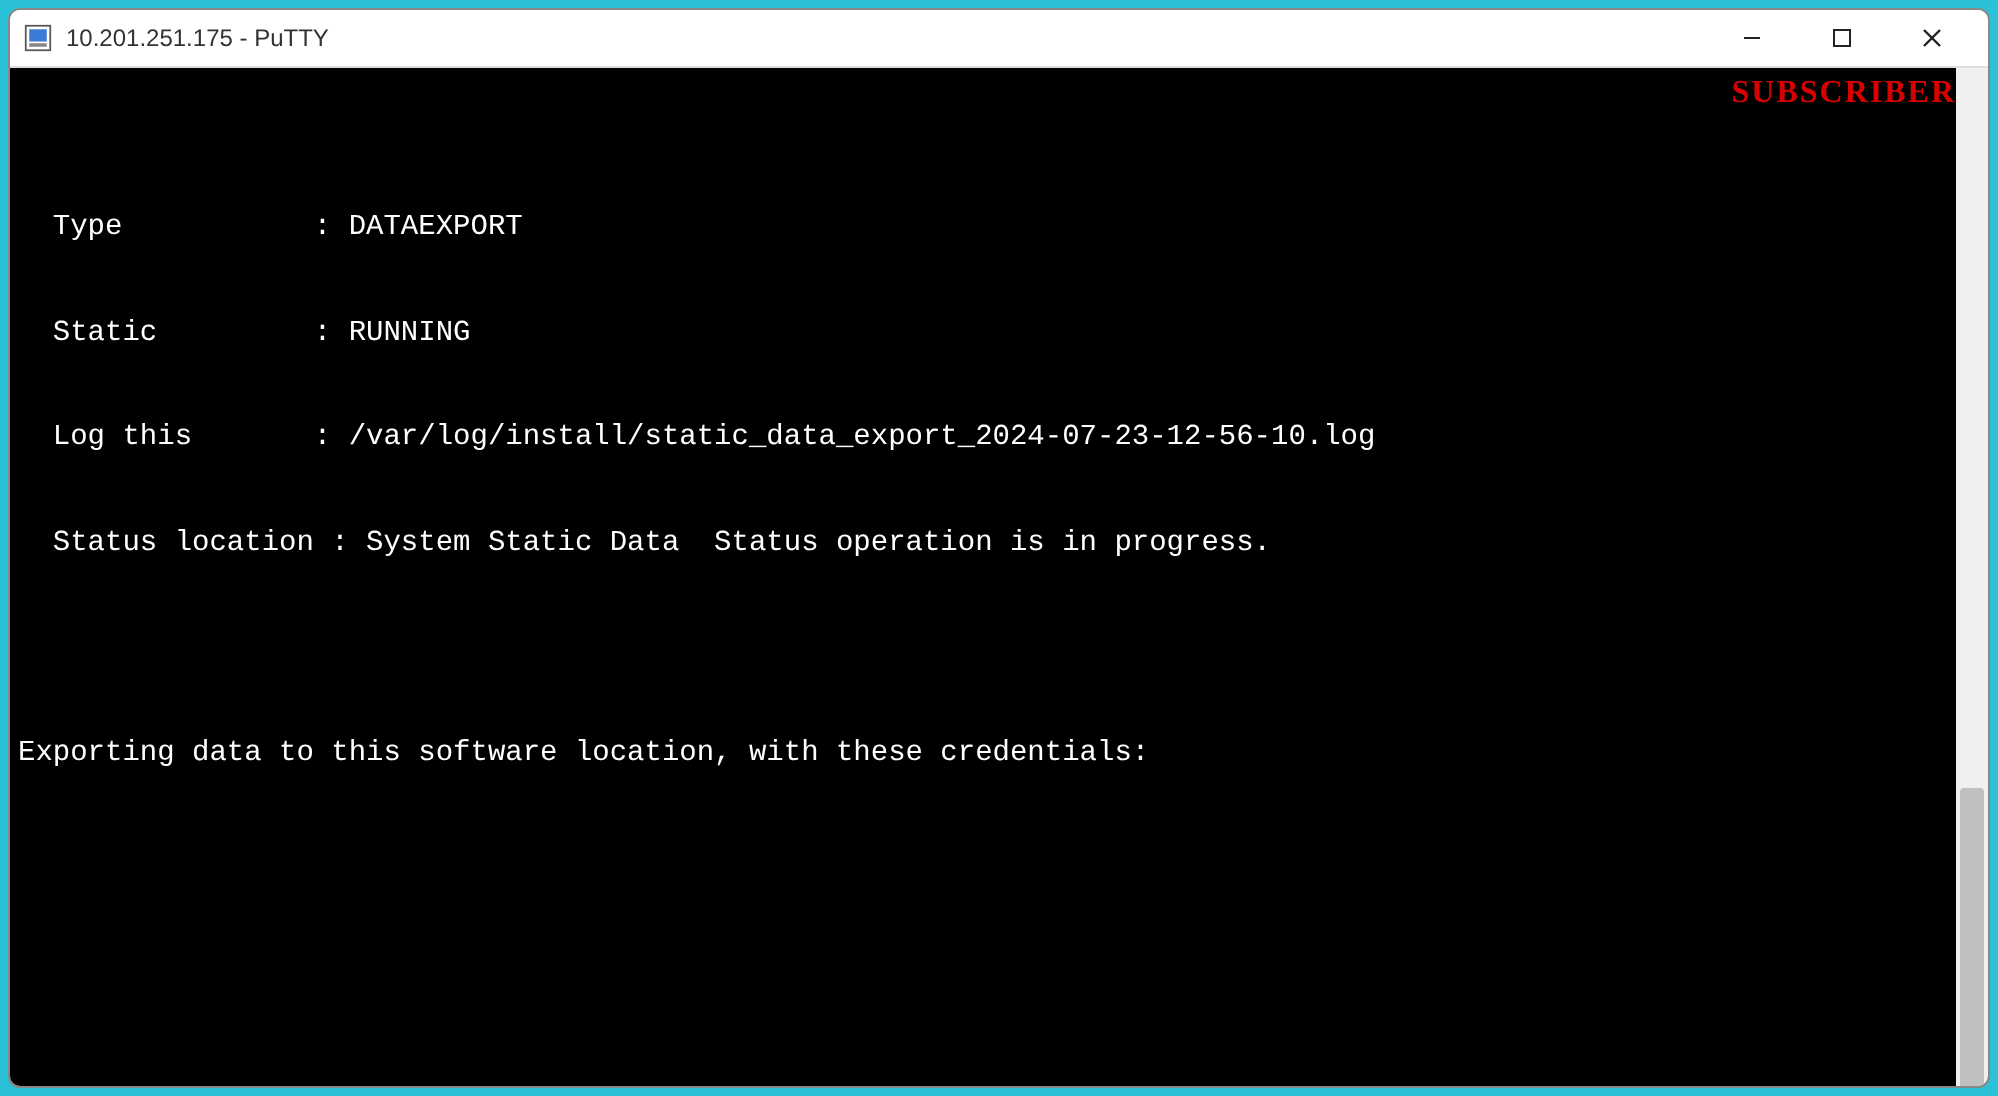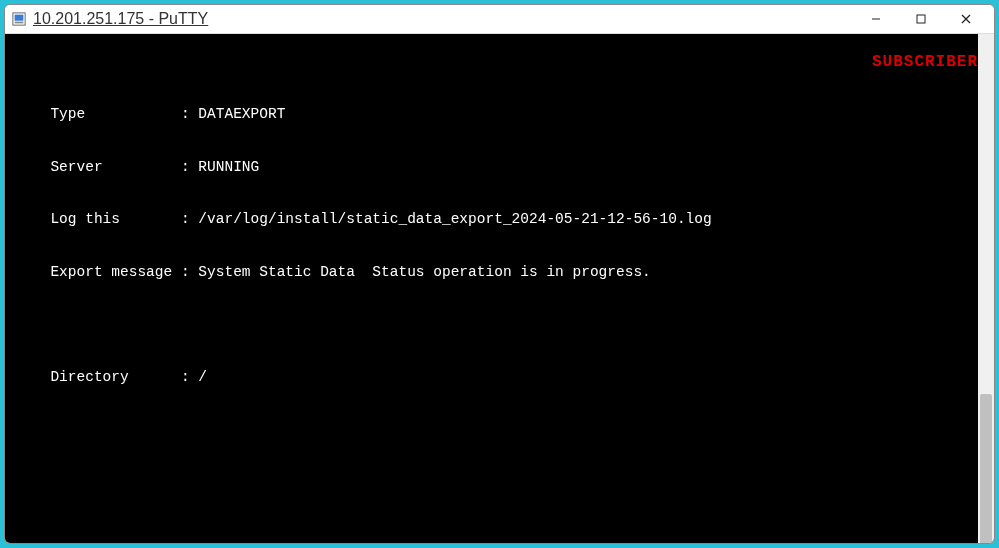--- a/index.html
+++ b/index.html
@@ -19,23 +19,22 @@
     flex-direction: column;
     overflow: hidden;
   }
   .titlebar {
     height: 30px;
     background: #fff;
     display: flex;
     align-items: center;
     padding: 0 6px;
     border-bottom: 1px solid #ddd;
-    font-size: 16px;
+    font-size: 12px;
     color: #333;
-    text-decoration: underline;
   }
   .titlebar .icon {
     width: 16px; height: 16px;
     margin-right: 6px;
     display: inline-flex;
     align-items: center;
     justify-content: center;
   }
   .titlebar .icon svg { width: 14px; height: 14px; }
   .titlebar .title-text { flex: 0 0 auto; }
@@ -53,29 +52,29 @@
     background: #000;
     color: #fff;
     font-family: "Consolas", "Courier New", monospace;
     font-size: 14.5px;
     line-height: 17.5px;
     padding: 2px 4px 2px 4px;
     position: relative;
     white-space: pre;
     overflow: hidden;
   }
-  .terminal .line { white-space: pre; margin-left: 24px; }
+  .terminal .line { white-space: pre; }
   .subscriber {
     position: absolute;
-    top: 20px; right: 16px;
+    top: 4px; right: 16px;
     color: #d80000;
     font-weight: bold;
     font-size: 16px;
     letter-spacing: 1px;
-    font-family: Liberation Mono, monospace;
+    font-family: Liberation Serif, serif;
   }
   .scrollbar {
     position: absolute;
     right: 0; top: 0; bottom: 0;
     width: 16px;
     background: #f0f0f0;
   }
   .scrollbar .thumb {
     position: absolute;
     left: 2px; right: 2px;
@@ -115,25 +114,25 @@
             <line x1="1" y1="1" x2="9" y2="9" stroke="#222" stroke-width="1.2"></line>
             <line x1="9" y1="1" x2="1" y2="9" stroke="#222" stroke-width="1.2"></line>
           </svg>
       </span>
     </div>
 
     <div class="terminal">
       <div class="subscriber">SUBSCRIBER</div>
 
       <div class="line"><span>  Type           : </span><span>DATAEXPORT</span></div>
-      <div class="line"><span>  Server         : </span><span>RUNNING</span></div>
-      <div class="line"><span>  Log this       : </span><span>/var/log/install/static_data_export_2024-05-21-12-56-10.log</span></div>
-      <div class="line"><span>  Export message : </span><span>System Static Data  Status operation is in progress.</span></div>
+      <div class="line"><span>  Static         : </span><span>RUNNING</span></div>
+      <div class="line"><span>  Log this       : </span><span>/var/log/install/static_data_export_2024-07-23-12-56-10.log</span></div>
+      <div class="line"><span>  Status location : </span><span>System Static Data  Status operation is in progress.</span></div>
       <div class="line"> </div>
-      <div class="line"><span>  Directory      : </span><span>/</span></div>
+      <div class="line"><span>Exporting data to this software location, with these credentials:</span></div>
       
       
       
       
       
       
       
       
       
       

